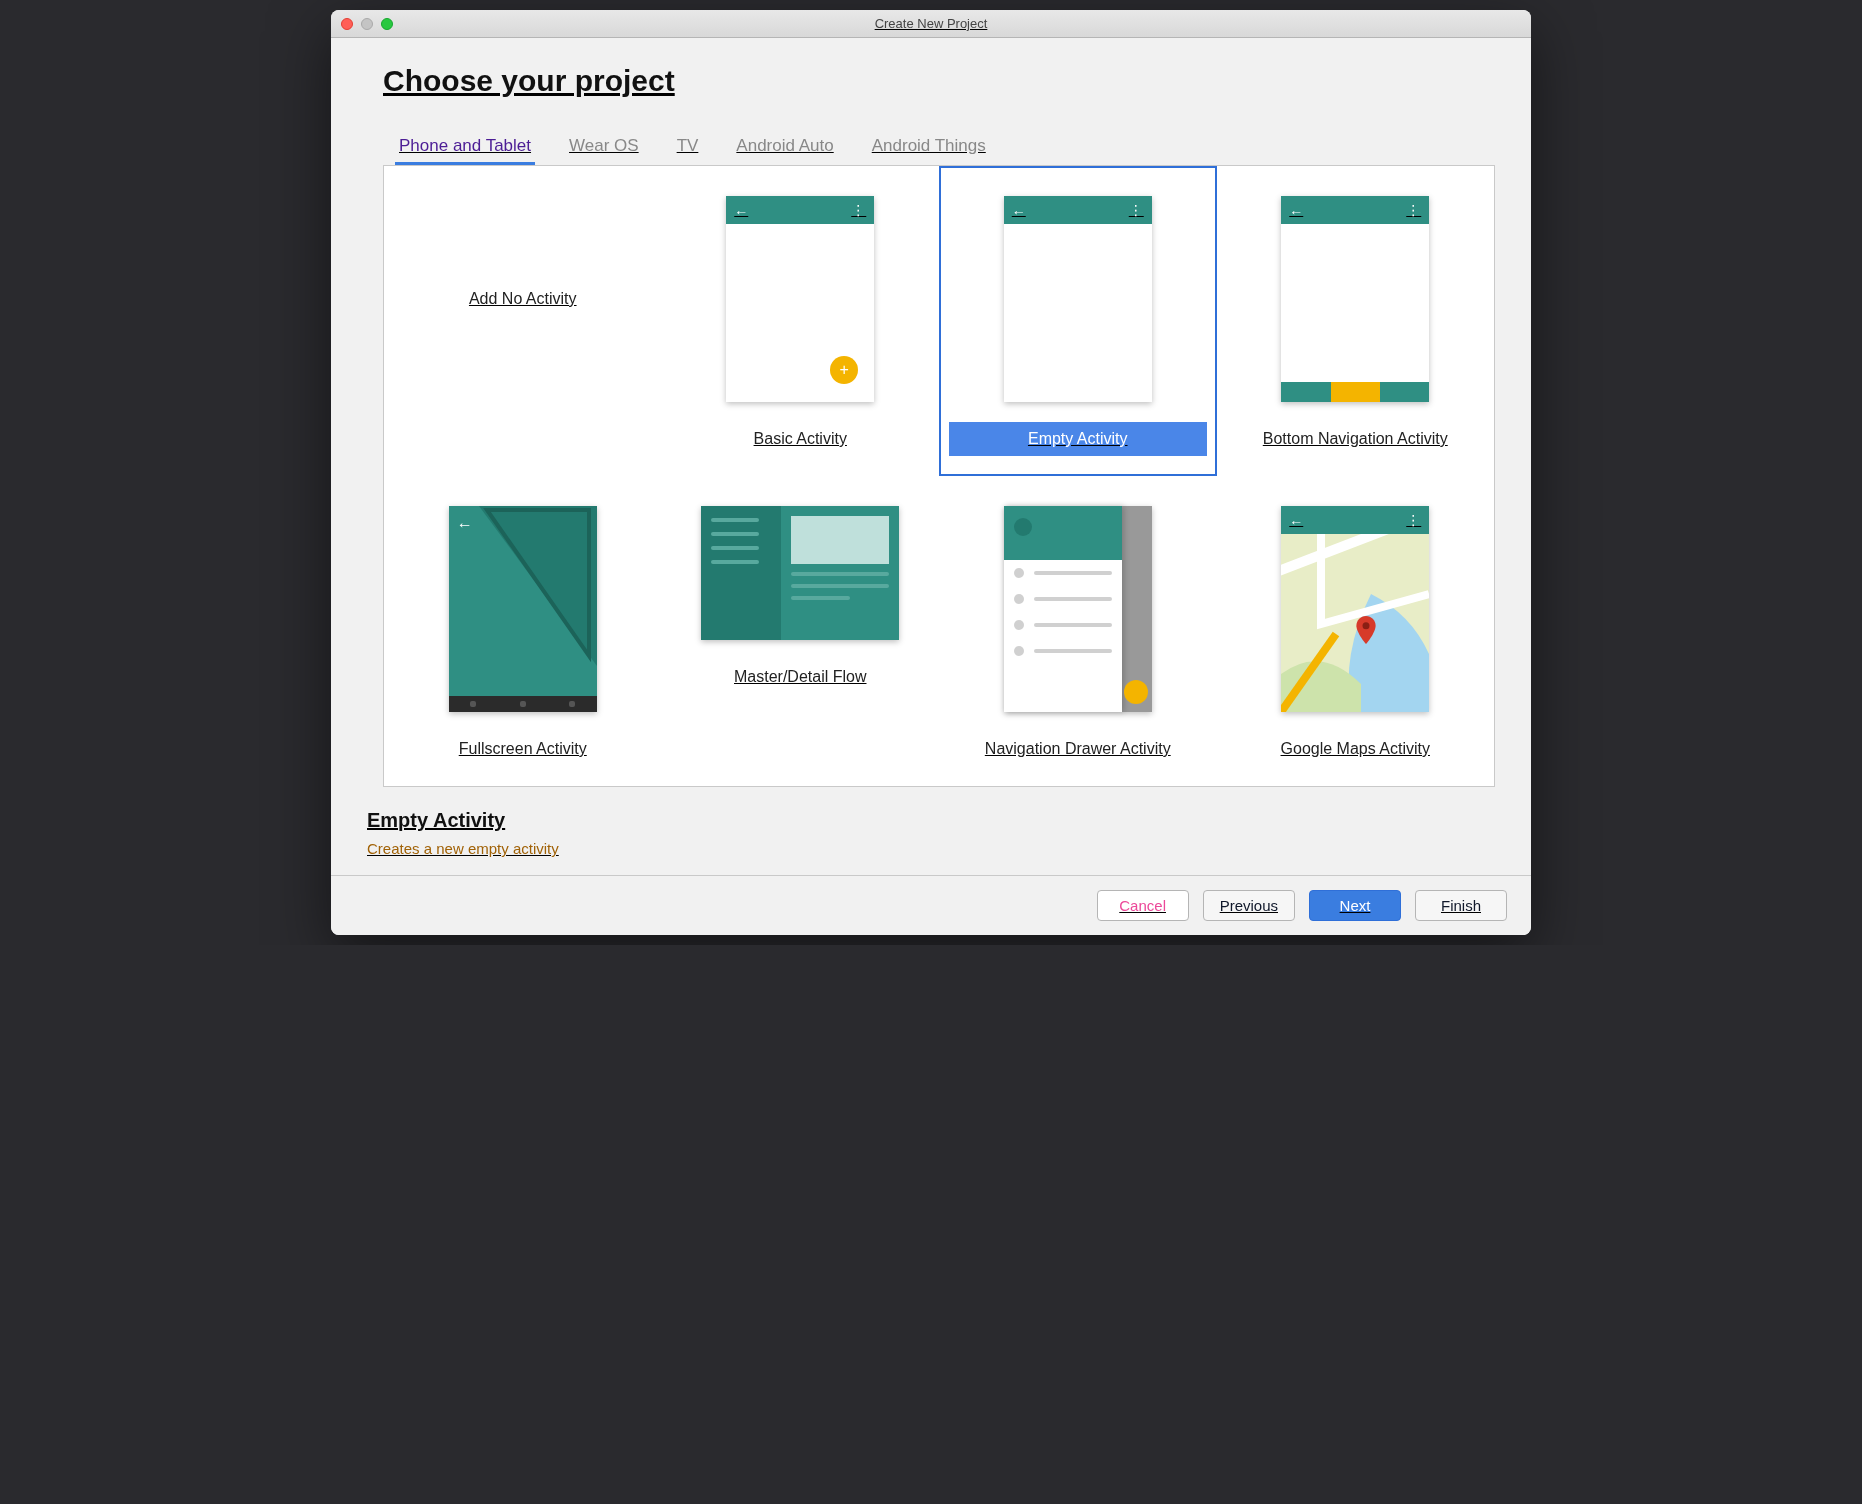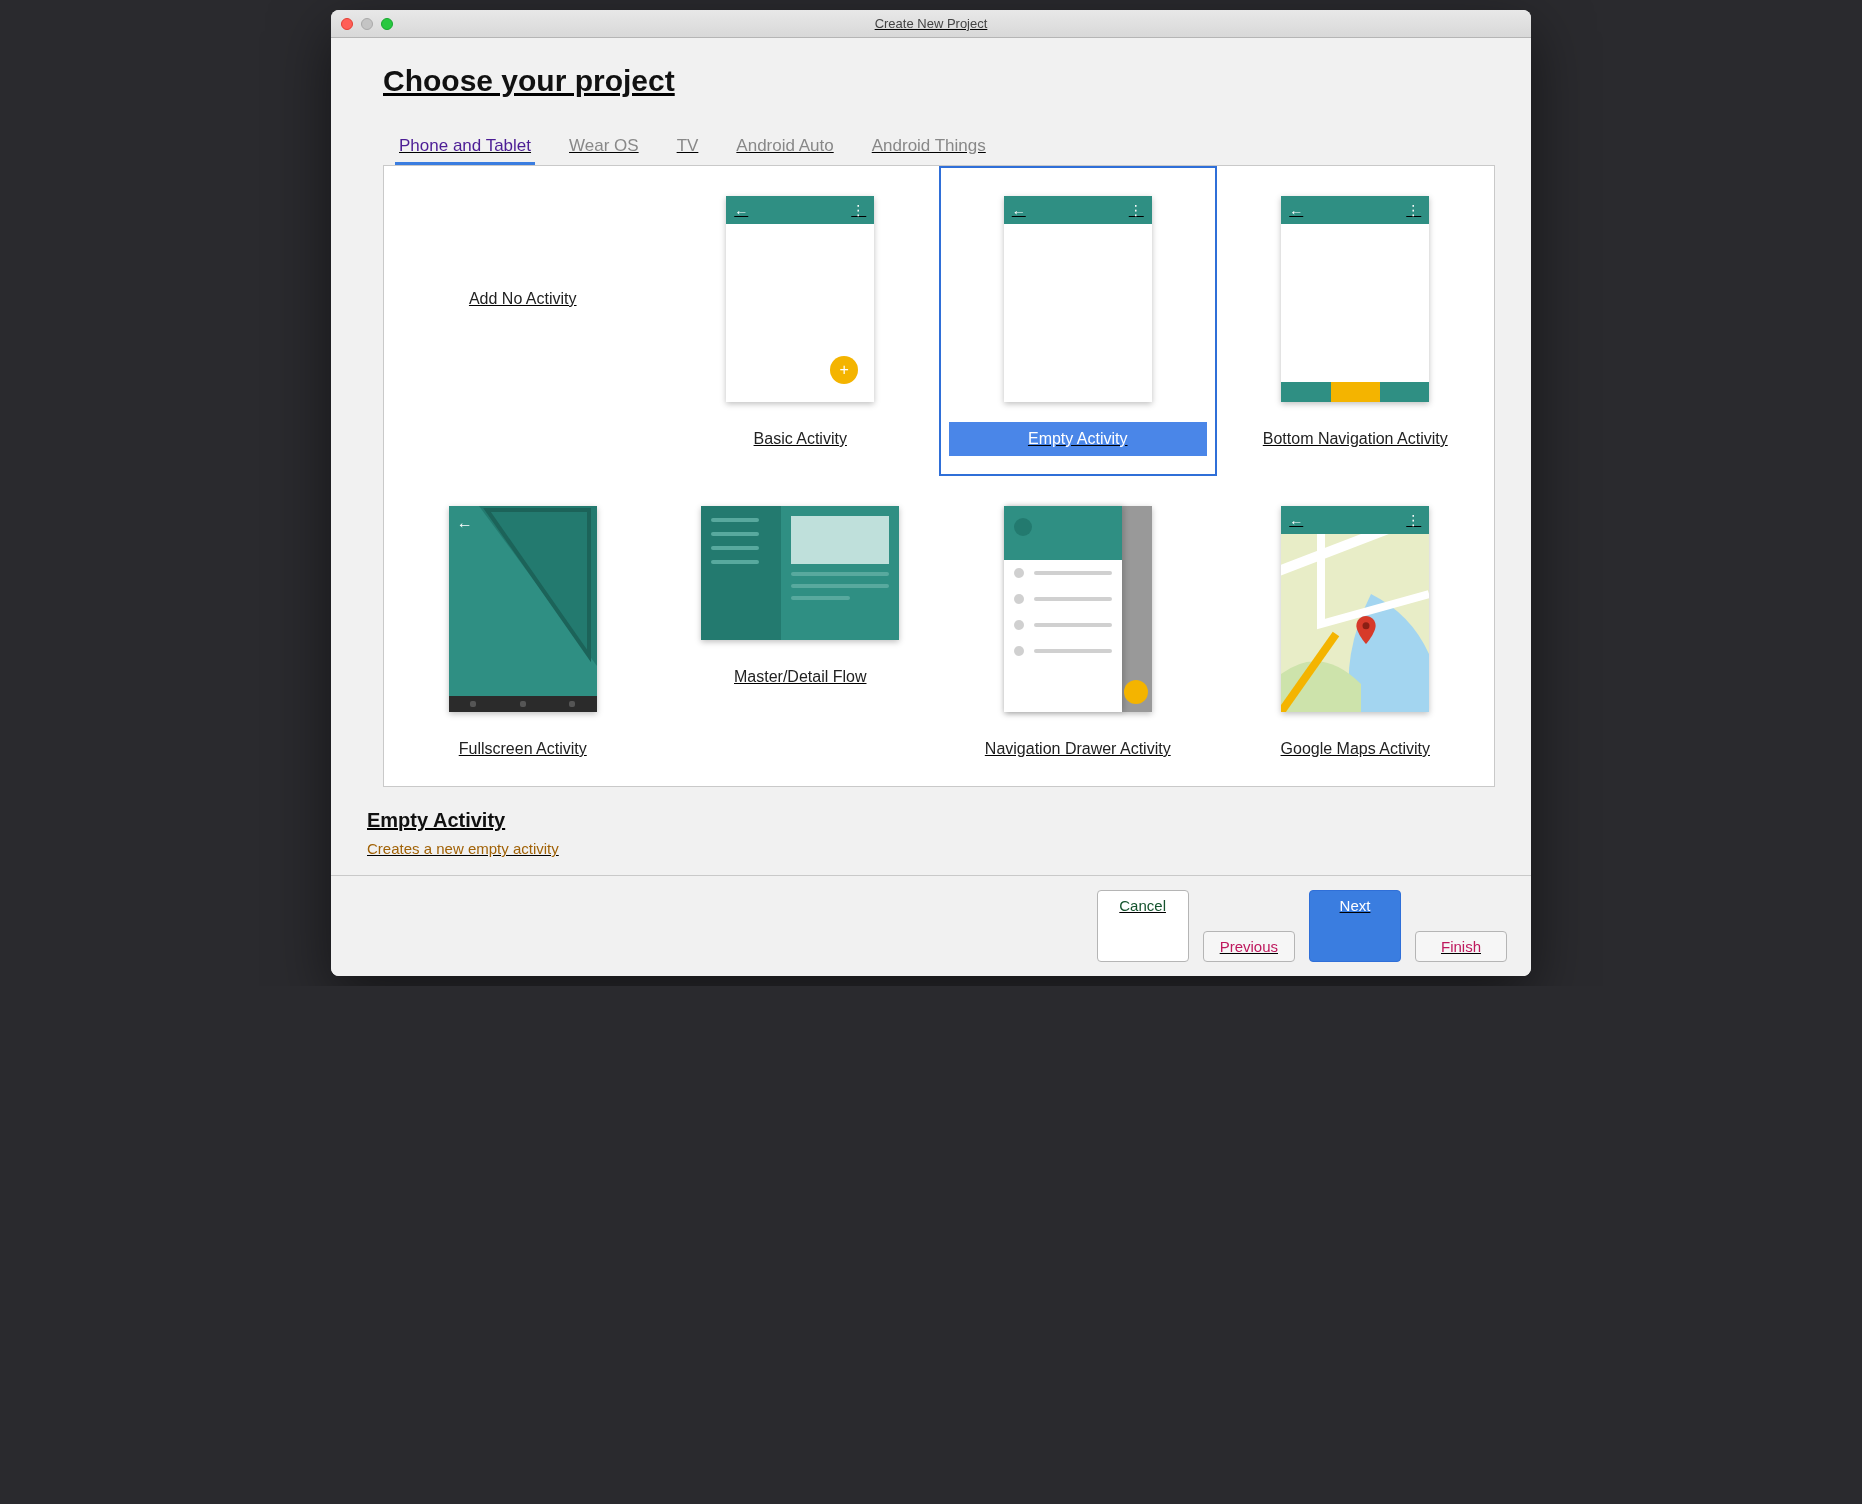--- a/index.html
+++ b/index.html
@@ -142,26 +142,26 @@
     gap: 14px;
     background:#f1f1f1;
   }
   .btn {
     min-width: 92px;
     padding: 6px 16px;
     font-size: 15px;
     border-radius: 4px;
     border:1px solid #b5b5b5;
     background:#fff;
-    color:#14532d;
+    color:#ec4899;
     cursor:pointer;
     text-align:center;
   }
   .btn.primary { background:#3a7de0; border-color:#2f6fd8; color:#fff;}
-  .btn.disabled { color:#be185d; background:#f6f6f6; cursor:default;margin-top:41px;}
+  .btn.disabled { color:#0f172a; background:#f6f6f6; cursor:default;}
 </style>
 </head>
 <body>
 
 <div class="window">
   <div class="titlebar">
     <div class="traffic">
       <span class="t-close"></span>
       <span class="t-min"></span>
       <span class="t-max"></span>

